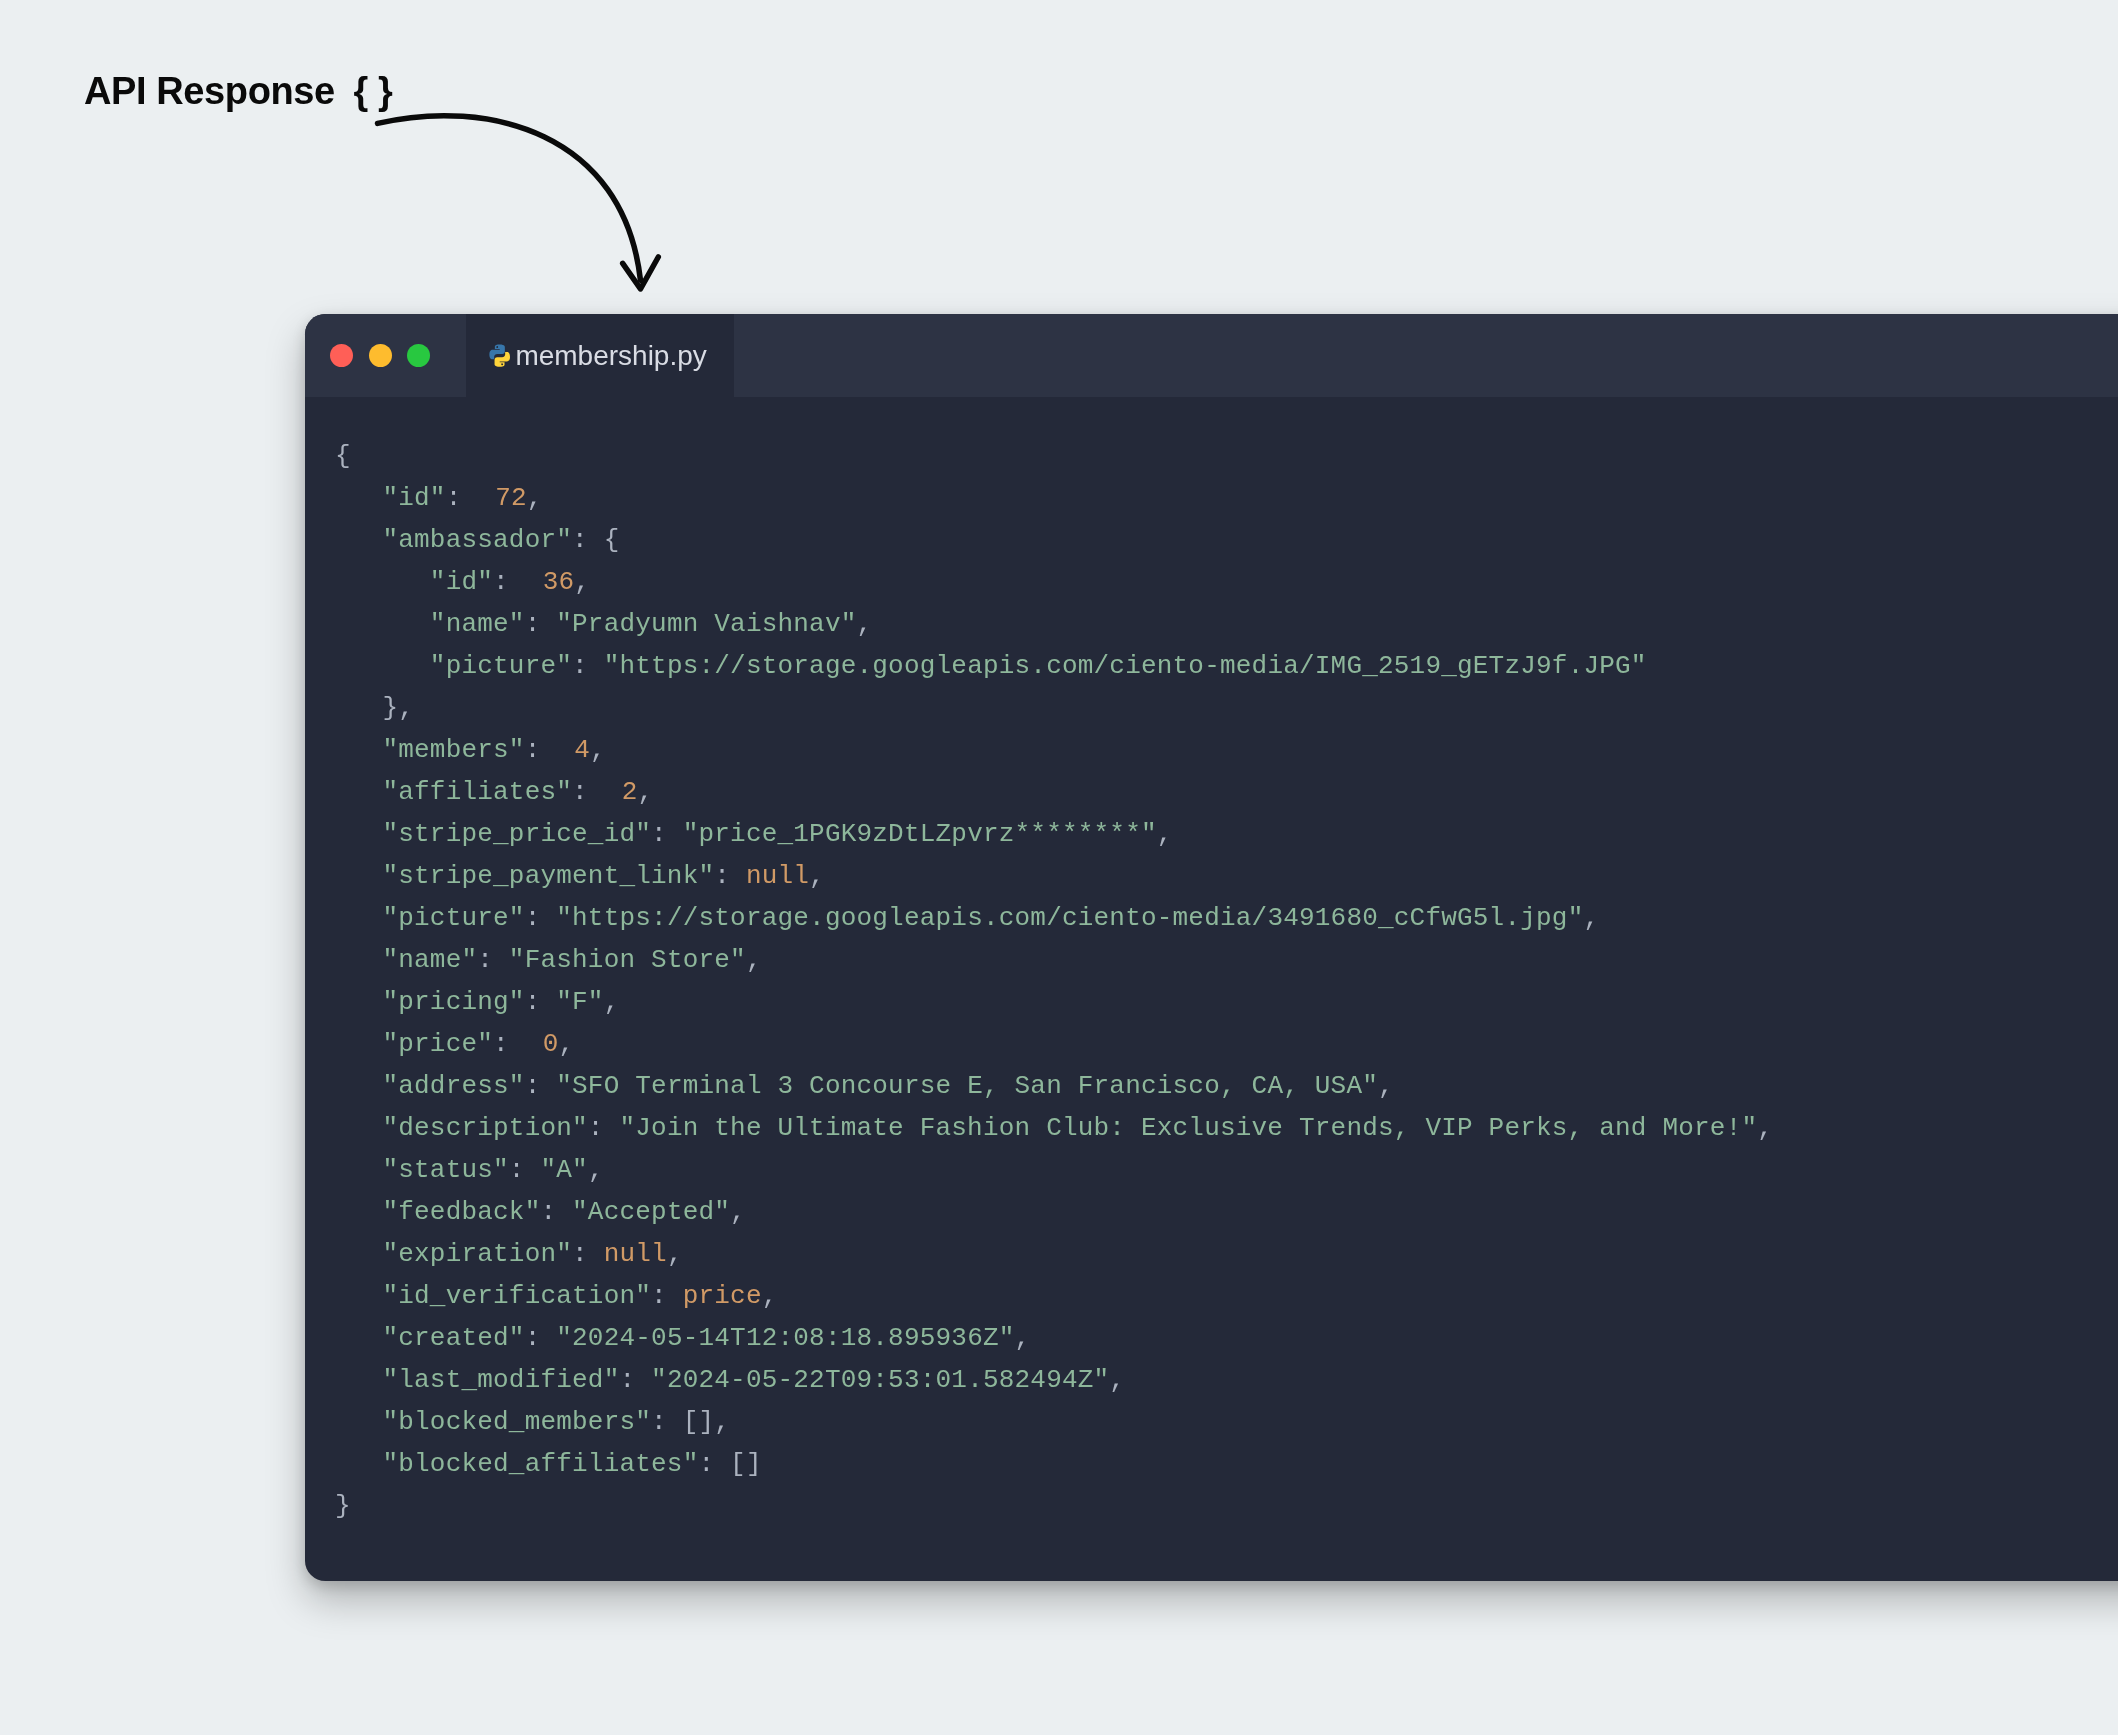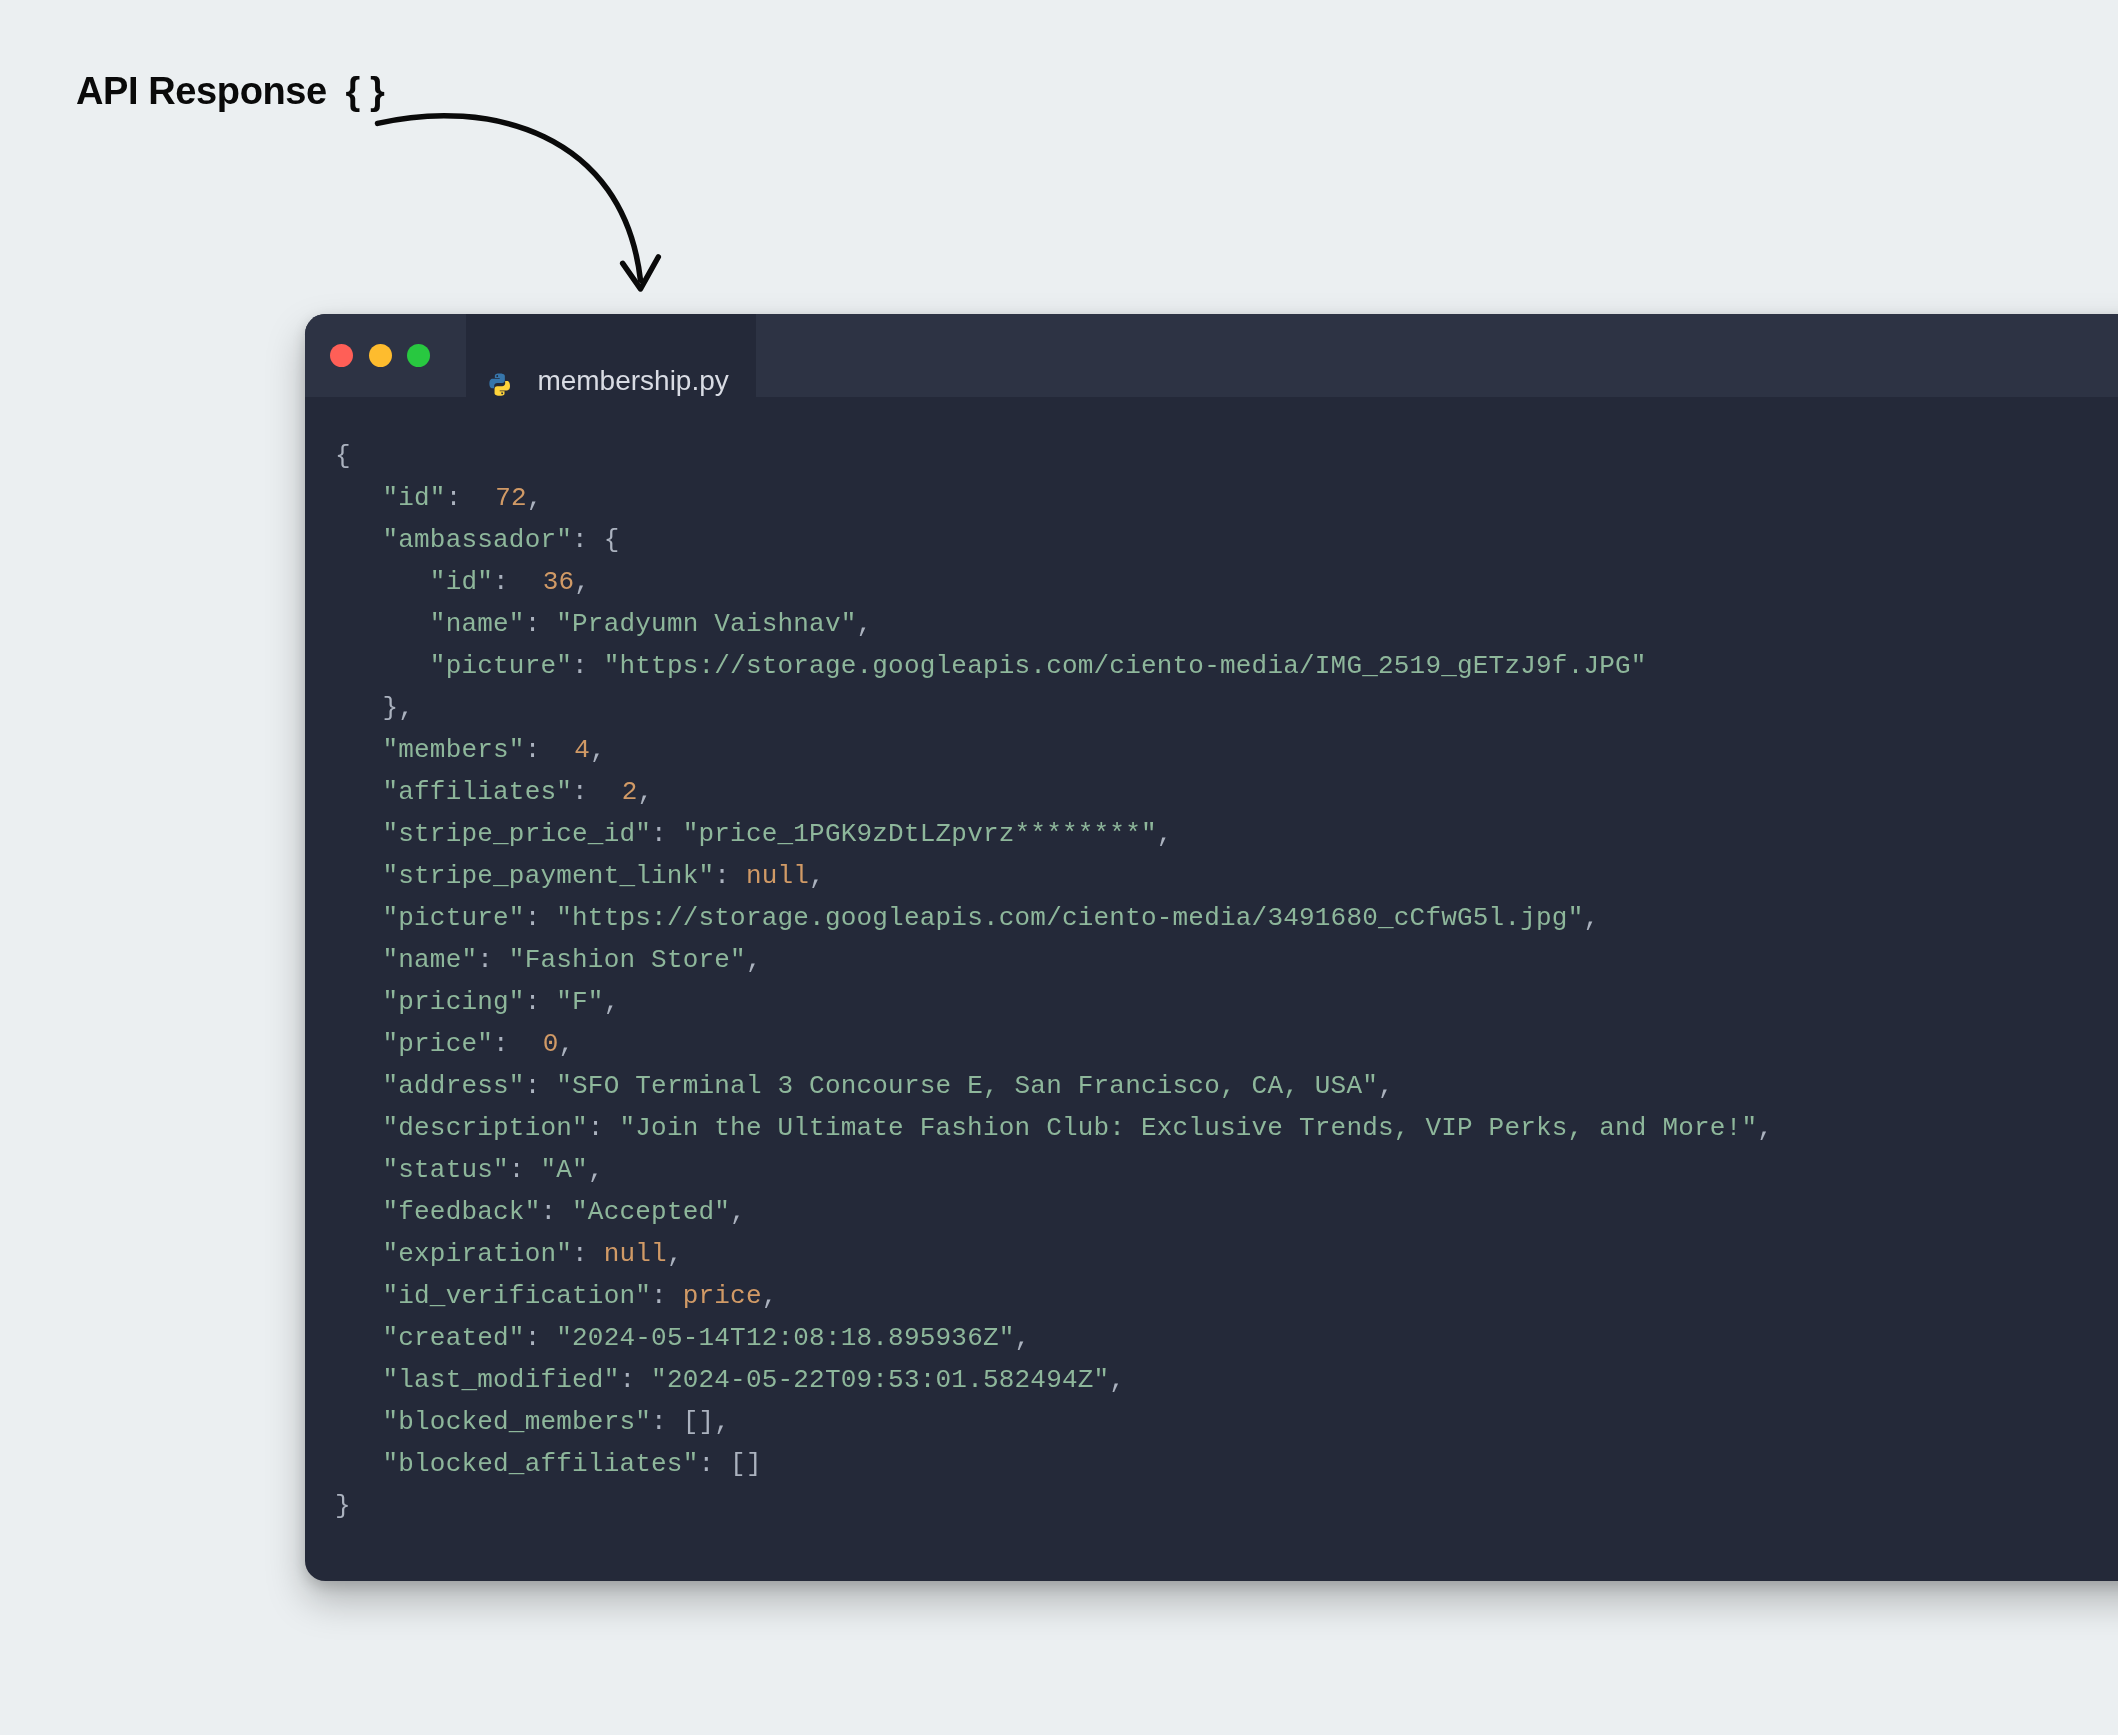--- a/index.html
+++ b/index.html
@@ -7,21 +7,21 @@
     width: 2441px;
     height: 1736px;
     background: #EBEFF1;
     font-family: -apple-system, BlinkMacSystemFont, "Segoe UI", Helvetica, Arial, sans-serif;
     overflow: hidden;
   }
 
   .page-title {
     position: absolute;
     top: 70px;
-    left: 76px;
+    left: 84px;
     font-size: 38px;
     font-weight: 700;
     color: #0a0a0a;
     letter-spacing: -0.4px;
   }
   .page-title .braces {
     font-weight: 700;
     margin-left: 8.5px;
   }
 
@@ -67,27 +67,27 @@
     width: 23px;
     height: 23px;
     border-radius: 50%;
   }
   .dot.red    { background: #FF5F57; }
   .dot.yellow { background: #FEBC2E; }
   .dot.green  { background: #28C840; }
 
   .tab {
     display: flex;
-    align-items: flex-end;
+    align-items: center;
     height: 83px;
     padding: 0 27.5px 0 21px;
     background: #242939;
     border-top-left-radius: 0;
     border-top-right-radius: 0;
-    gap: 25px;
+    gap: 3px;
   }
   .tab .py-icon {
     width: 25.4px;
     height: 25.4px;
   }
   .tab .tab-label {
     font-size: 28px;
     color: #D9DCE4;
     font-weight: 400;
   }

